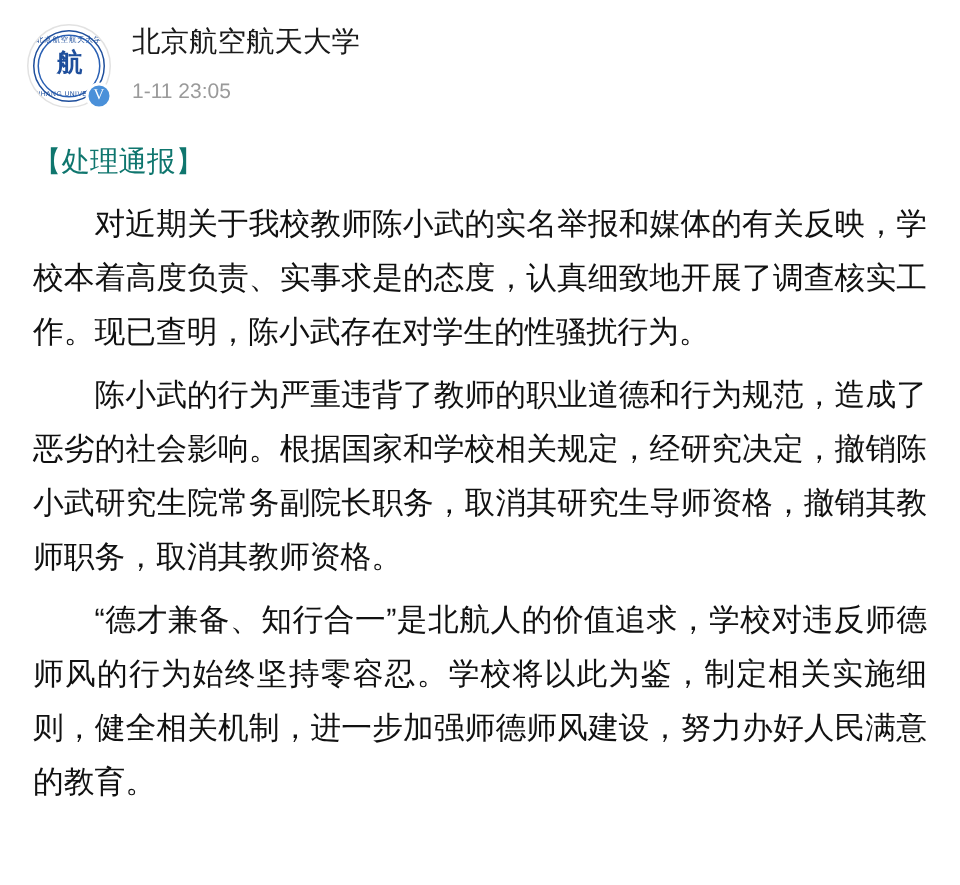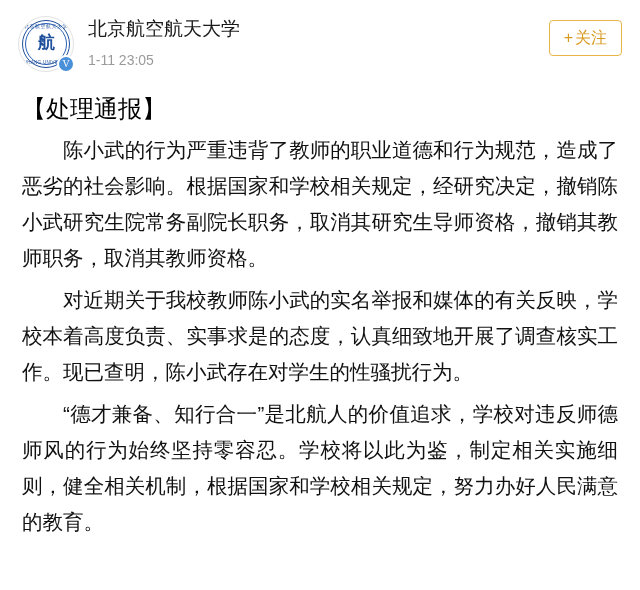--- a/index.html
+++ b/index.html
@@ -158,23 +158,23 @@
   .follow-btn .plus {
     margin-right: 2px;
   }
 
   
   .article {
     padding: 4px 22px 0 22px;
     box-sizing: border-box;
   }
   .article-title {
-    font-size: 24px;
+    font-size: 19px;
     line-height: 34px;
-    color: #000000;
+    color: #0f766e;
     font-weight: normal;
     margin: 6px 0 4px 0;
     font-family: "Liberation Sans", sans-serif;
   }
   .para {
     font-size: 20.5px;
     line-height: 36px;
     color: #111111;
     text-indent: 2em;
     margin: 6px 0 0 0;
@@ -200,26 +200,23 @@
       <div class="verify-badge">V</div>
     </div>
 
     <div class="head-text">
       <div class="account-name">北京航空航天大学</div>
       <div class="meta-line">
         <span>1-11 23:05</span>
       </div>
     </div>
 
-    <div class="follow-btn">
-      <span class="plus">+</span><span>关注</span>
-    </div>
 
   </div>
 
   <div class="article">
     <div class="article-title">【处理通报】</div>
+    <p class="para">对近期关于我校教师陈小武的实名举报和媒体的有关反映，学校本着高度负责、实事求是的态度，认真细致地开展了调查核实工作。现已查明，陈小武存在对学生的性骚扰行为。</p>
     <p class="para">陈小武的行为严重违背了教师的职业道德和行为规范，造成了恶劣的社会影响。根据国家和学校相关规定，经研究决定，撤销陈小武研究生院常务副院长职务，取消其研究生导师资格，撤销其教师职务，取消其教师资格。</p>
-    <p class="para">对近期关于我校教师陈小武的实名举报和媒体的有关反映，学校本着高度负责、实事求是的态度，认真细致地开展了调查核实工作。现已查明，陈小武存在对学生的性骚扰行为。</p>
-    <p class="para">“德才兼备、知行合一”是北航人的价值追求，学校对违反师德师风的行为始终坚持零容忍。学校将以此为鉴，制定相关实施细则，健全相关机制，根据国家和学校相关规定，努力办好人民满意的教育。</p>
+    <p class="para">“德才兼备、知行合一”是北航人的价值追求，学校对违反师德师风的行为始终坚持零容忍。学校将以此为鉴，制定相关实施细则，健全相关机制，进一步加强师德师风建设，努力办好人民满意的教育。</p>
   </div>
 
 </div>
 
 </body></html>

